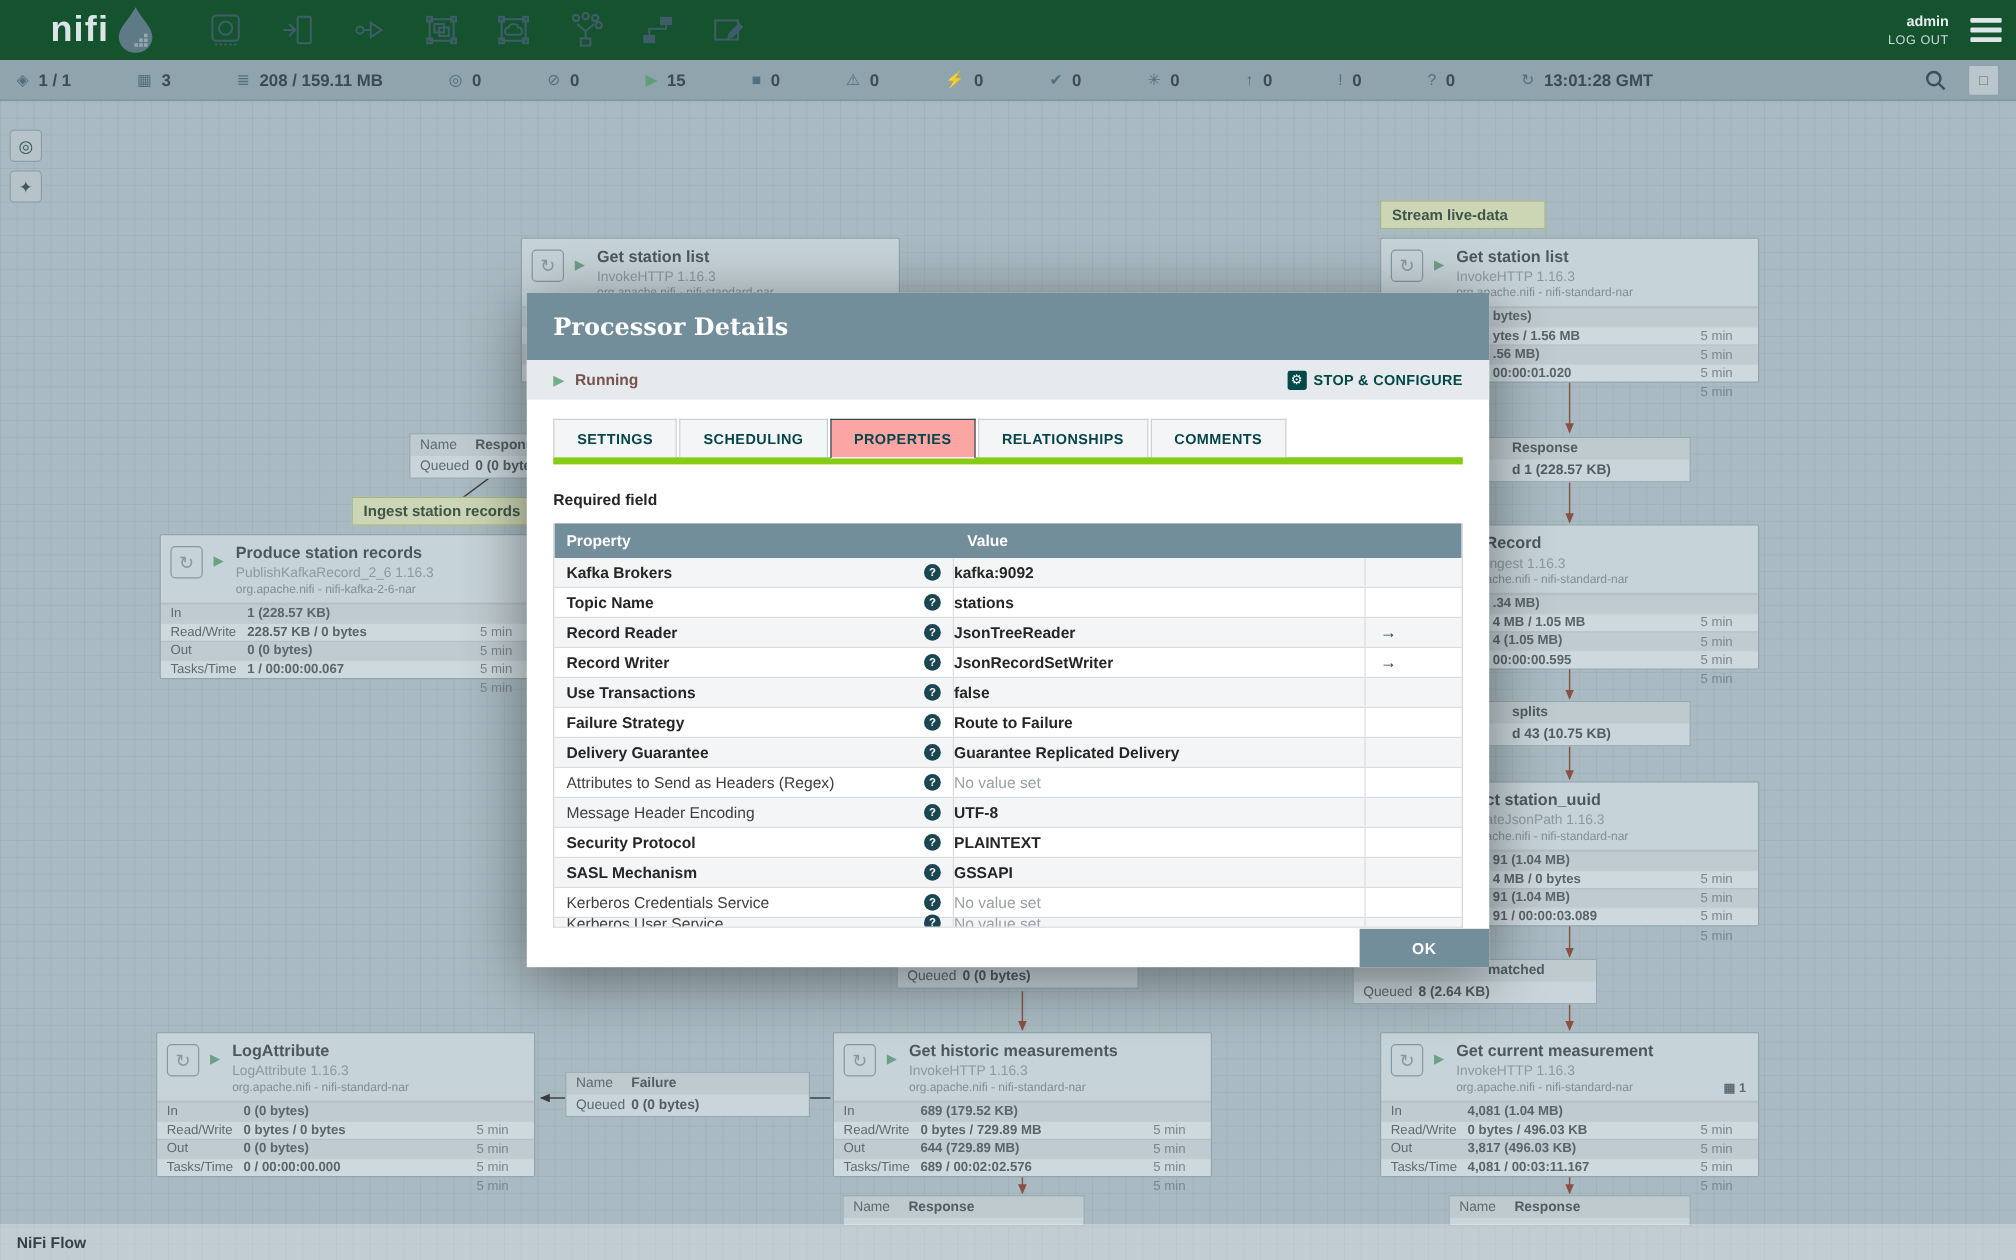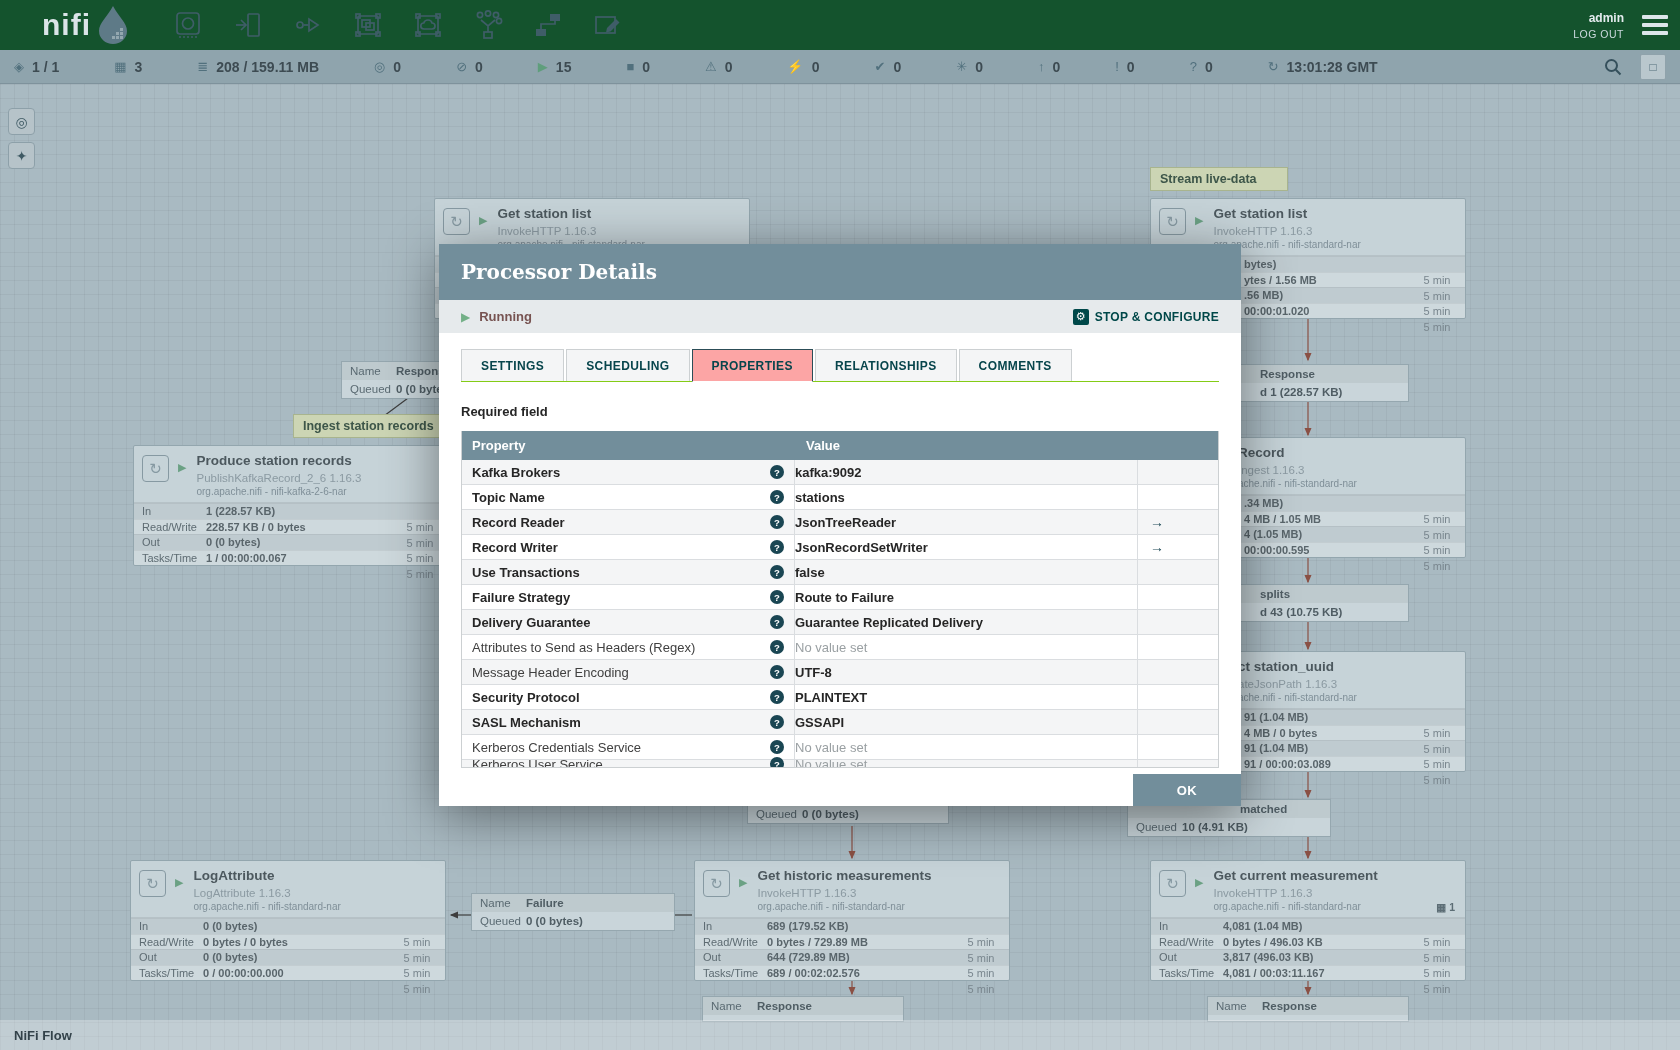--- a/index.html
+++ b/index.html
@@ -64,21 +64,21 @@
   .proc-nar { font-size:10px; color:#7f8f98; margin-top:1px; }
   .proc-badge { position:absolute; right:10px; bottom:4px; font-size:10.5px; font-weight:bold;
     color:#5c6d75; }
   .proc-stats { border-top:1px solid rgba(0,0,0,0.08); }
   .stat-row { height:15.5px; display:flex; align-items:center; padding:0 8px; font-size:11px;
     border-top:1px solid rgba(0,0,0,0.05); }
   .stat-row:nth-child(odd) { background:rgba(0,0,0,0.035); }
   .stat-row:nth-child(even) { background:rgba(255,255,255,0.14); }
   .stat-k { width:64px; color:#5d6b72; }
   .stat-v { flex:1; font-weight:bold; color:#59656b; }
-  .stat-p { width:40px; text-align:center; color:#79868e;margin-top:32px; }
+  .stat-p { width:40px; text-align:left; color:#79868e;margin-top:32px; }
   .proc.frag .proc-titles { padding-left:33px; }
   .proc.frag .stat-k { width:0; overflow:hidden; }
   .proc.frag .stat-v { padding-left:85px; }
 
   .clb { position:absolute; background:#c9d5da; border:1px solid #95a7af; z-index:2; overflow:hidden; }
   .clb-row { height:18px; display:flex; align-items:center; padding:0 8px; font-size:11.5px; white-space:nowrap; }
   .clb-row:first-child { background:rgba(0,0,0,0.05); }
   .clb-k { width:46px; color:#5a6a72; }
   .clb-k.wk { width:104px; }
   .clb-v { font-weight:bold; color:#4f5d64; }
@@ -93,21 +93,21 @@
   .modal-header { height:56px; background:#728e9b; display:flex; align-items:center; padding:0 22px; }
   .modal-title { font-family:"DejaVu Serif", serif; font-size:20px; font-weight:bold; color:#fff; }
   .modal-status { height:33px; background:#e6eaec; display:flex; align-items:center; padding:0 22px; }
   .run-play { color:#73b087; font-size:12px; margin-right:9px; }
   .run-text { font-size:13px; font-weight:bold; color:#775351; }
   .stop-configure { margin-left:auto; display:flex; align-items:center; gap:6px; cursor:pointer; }
   .gear-box { width:16px; height:16px; background:#004849; border-radius:2px; color:#fff;
     font-size:11px; display:flex; align-items:center; justify-content:center; }
   .stop-label { font-size:12px; font-weight:bold; color:#004849; letter-spacing:0.3px; }
   .modal-body { padding:16px 22px 0 22px; }
-  .tabs { display:flex; gap:2px; border-bottom:1px solid #84cc16; }
+  .tabs { display:flex; gap:2px; border-bottom:6px solid #84cc16; }
   .tab { height:32px; padding:0 19px; display:flex; align-items:center; background:#f4f5f6;
     border:1px solid #ccd0d2; border-bottom:none; font-size:12px; font-weight:bold; color:#07454c;
     letter-spacing:0.4px; cursor:pointer; margin-bottom:0; }
   .tab.active { background:#fca5a5; border:1px solid #2c4d57; border-bottom:1px solid #fff;
     margin-bottom:-1px; height:33px; }
   .required-note { margin-top:22px; font-size:13px; font-weight:bold; color:#262626; }
   .ptable { margin-top:12px; width:758px; height:337px; overflow:hidden; border:1px solid #ccd0d2; border-top:none; }
   .phead { display:flex; height:29px; background:#728e9b; color:#fff; align-items:center;
     font-size:13px; font-weight:bold; }
   .phead .pc { padding-left:10px; width:332px; }
@@ -638,21 +638,21 @@
         <span class="clb-v">d 43 (10.75 KB)</span>
       </div>
   </div>
   <div class="clb" style="left:1127px; top:715px; width:204px;">
     <div class="clb-row">
         <span class="clb-k wk"></span>
         <span class="clb-v">matched</span>
       </div>
     <div class="clb-row">
         <span class="clb-k">Queued</span>
-        <span class="clb-v">10 (4.91 KB)</span>
+        <span class="clb-v">8 (2.64 KB)</span>
       </div>
   </div>
   <div class="clb" style="left:471px; top:809px; width:204px;">
     <div class="clb-row">
         <span class="clb-k">Name</span>
         <span class="clb-v">Failure</span>
       </div>
     <div class="clb-row">
         <span class="clb-k">Queued</span>
         <span class="clb-v">0 (0 bytes)</span>

